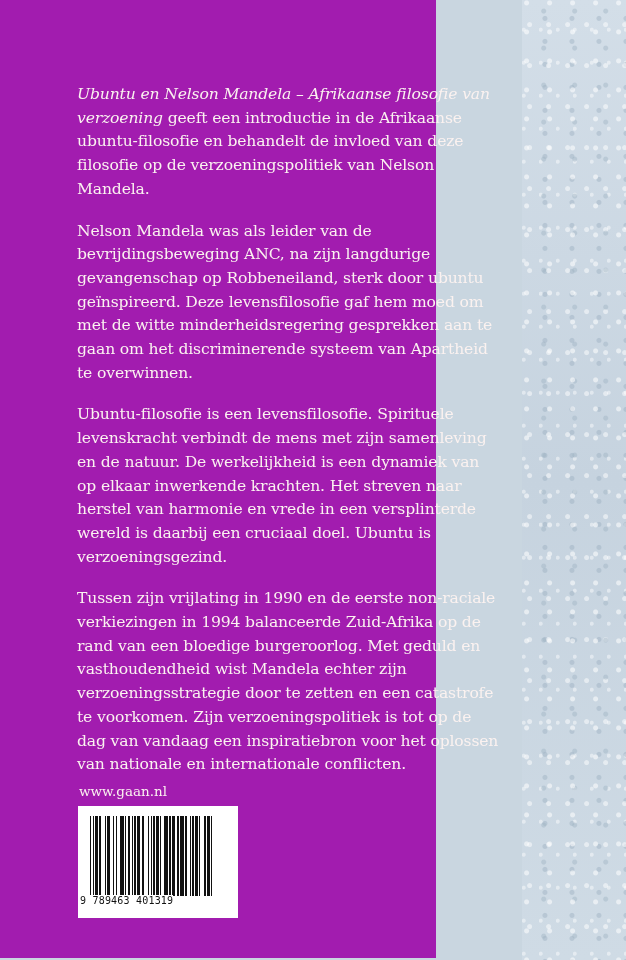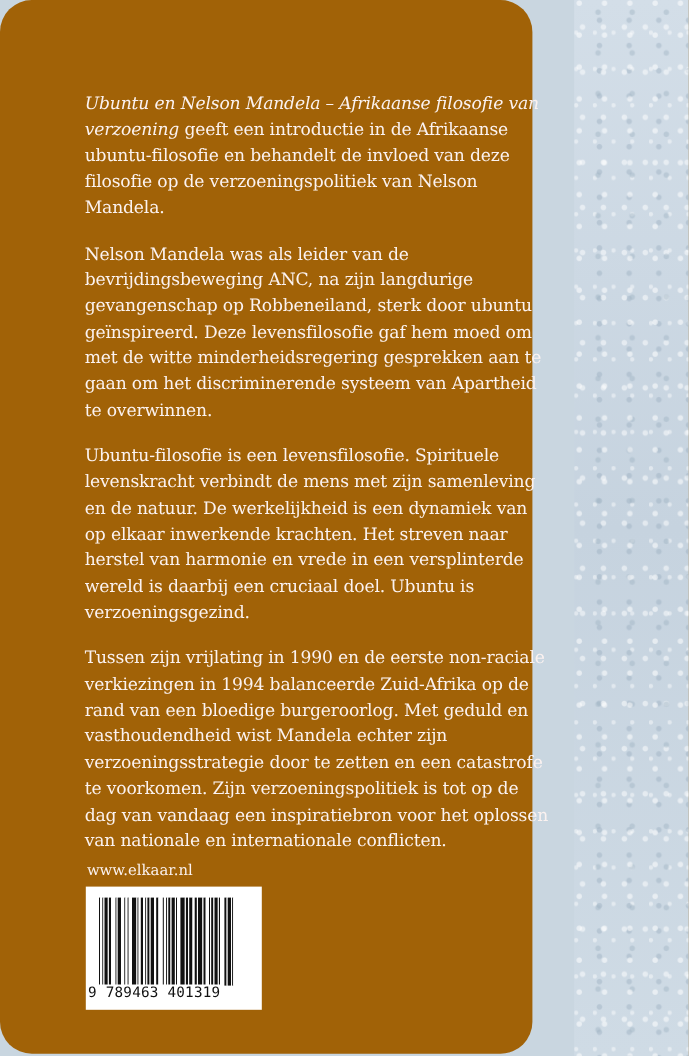--- a/index.html
+++ b/index.html
@@ -27,25 +27,24 @@
         radial-gradient(circle at 40% 60%, rgba(255,255,255,0.5) 0 2px, transparent 3px),
         radial-gradient(circle at 85% 80%, rgba(150,170,188,0.4) 0 2px, transparent 3px),
         radial-gradient(circle at 10% 90%, rgba(255,255,255,0.45) 0 1.5px, transparent 2.5px),
         linear-gradient(180deg, #d3dee8 0%, #c6d3df 50%, #cfdbe5 100%);
       background-size: 23px 29px, 31px 37px, 19px 41px, 27px 23px, 17px 33px, 100% 100%;
     }
     .cover {
       position: absolute;
       left: 0;
       top: 0;
-      width: 484px;
+      width: 436px;
       height: 958px;
-      background: #a16207;
+      background: #a21caf;
       color: #fbf2f0;
-      border-radius: 29px;
     }
     .blurb {
       position: absolute;
       left: 77px;
       top: 83px;
       width: 425px;
       font-size: 15.6px;
       line-height: 23.7px;
       letter-spacing: -0.15px;
     }
@@ -81,41 +80,41 @@
     }
     .bars span {
       display: block;
       height: 100%;
     }
     .isbn-digits {
       position: absolute;
       left: 2px;
       top: 89px;
       font-family: "DejaVu Sans Mono", "Liberation Mono", monospace;
-      font-size: 13px;
+      font-size: 10px;
       color: #111;
       letter-spacing: 0.2px;
       background: #fff;
       white-space: pre;
     }
   </style>
 </head>
 <body>
 
 <div class="texture"></div>
 
 <div class="cover">
   <div class="blurb">
     <p><em>Ubuntu en Nelson Mandela – Afrikaanse filosofie van verzoening</em><span> geeft een introductie in de Afrikaanse ubuntu-filosofie en behandelt de invloed van deze filosofie op de verzoeningspolitiek van Nelson Mandela.</span></p>
     <p>Nelson Mandela was als leider van de bevrijdingsbeweging ANC, na zijn langdurige gevangenschap op Robbeneiland, sterk door ubuntu geïnspireerd. Deze levensfilosofie gaf hem moed om met de witte minderheidsregering gesprekken aan te gaan om het discriminerende systeem van Apartheid te overwinnen.</p>
     <p>Ubuntu-filosofie is een levensfilosofie. Spirituele levenskracht verbindt de mens met zijn samenleving en de natuur. De werkelijkheid is een dynamiek van op elkaar inwerkende krachten. Het streven naar herstel van harmonie en vrede in een versplinterde wereld is daarbij een cruciaal doel. Ubuntu is verzoeningsgezind.</p>
     <p>Tussen zijn vrijlating in 1990 en de eerste non-raciale verkiezingen in 1994 balanceerde Zuid-Afrika op de rand van een bloedige burgeroorlog. Met geduld en vasthoudendheid wist Mandela echter zijn verzoeningsstrategie door te zetten en een catastrofe te voorkomen. Zijn verzoeningspolitiek is tot op de dag van vandaag een inspiratiebron voor het oplossen van nationale en internationale conflicten.</p>
   </div>
 
-  <div class="url">www.elkaar.nl</div>
+  <div class="url">www.gaan.nl</div>
 
   <div class="barcode-box">
     <div class="bars" id="bars">
         <span style="width: 1.35px; background: rgb(17, 17, 17);"></span>
         <span style="width: 1.35px; background: rgb(255, 255, 255);"></span>
         <span style="width: 1.35px; background: rgb(17, 17, 17);"></span>
         <span style="width: 1.35px; background: rgb(255, 255, 255);"></span>
         <span style="width: 2.7px; background: rgb(17, 17, 17);"></span>
         <span style="width: 1.35px; background: rgb(255, 255, 255);"></span>
         <span style="width: 1.35px; background: rgb(17, 17, 17);"></span>

